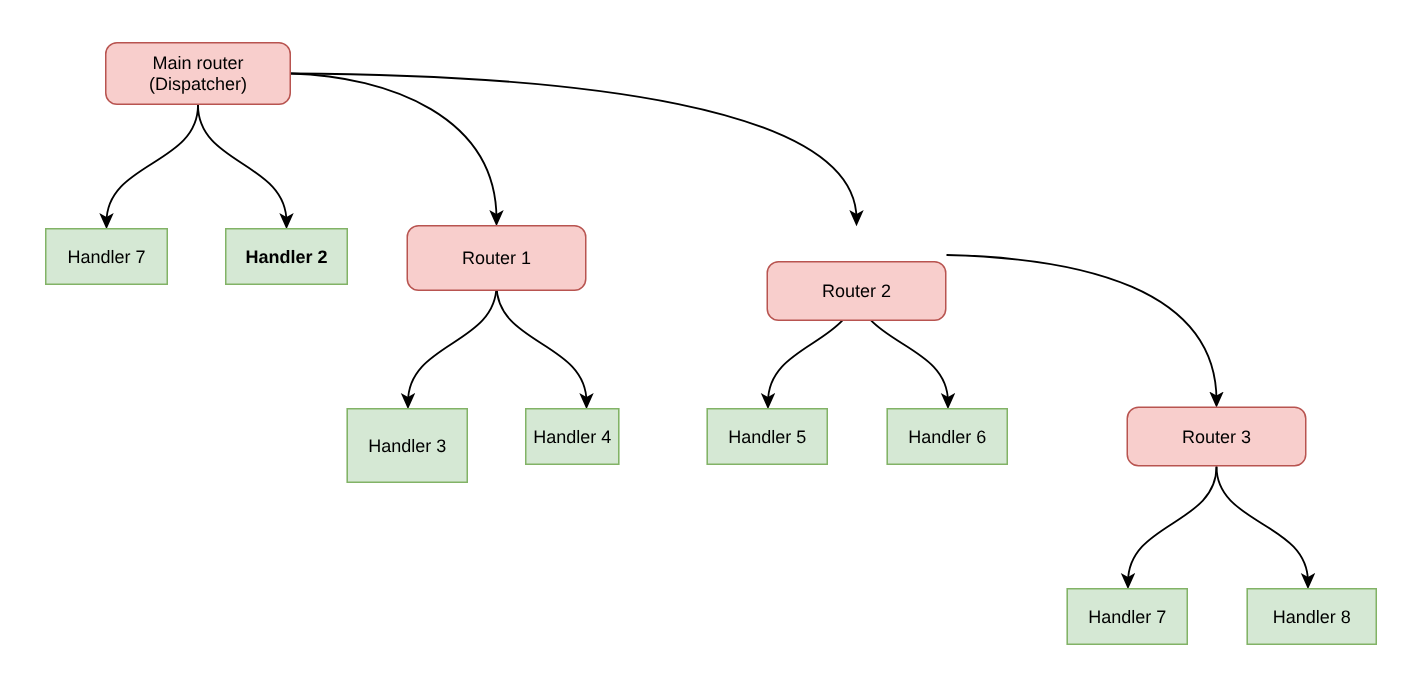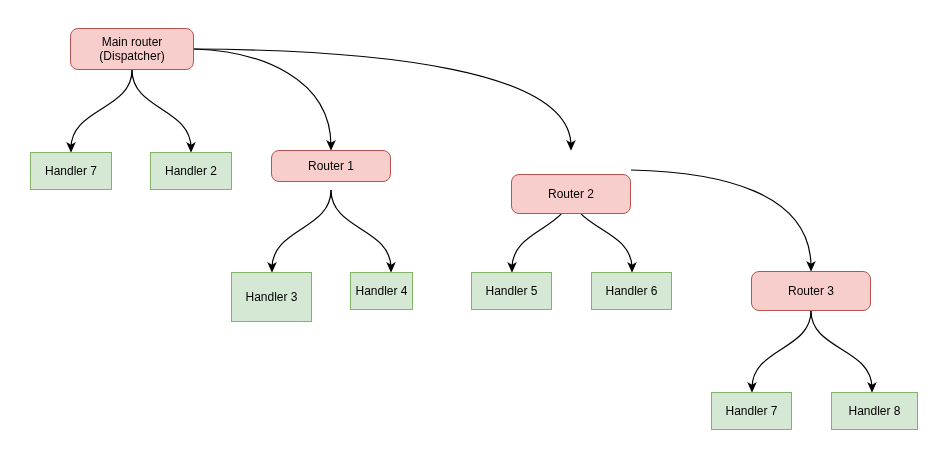--- a/index.html
+++ b/index.html
@@ -78,22 +78,22 @@
         <path d="M 631 170 C 720 172 811 192 811 267" fill="none" stroke="#000000" stroke-width="1.2" marker-end="url(#arrowhead)"></path>
         <path d="M 811 311 C 811 350 752 348 752 388" fill="none" stroke="#000000" stroke-width="1.2" marker-end="url(#arrowhead)"></path>
         <path d="M 811 311 C 811 350 872 348 872 388" fill="none" stroke="#000000" stroke-width="1.2" marker-end="url(#arrowhead)"></path>
       </g>
   </svg>
 
   <div id="nodes-group">
       <div class="node node-router" style="left: 70px; top: 28px; width: 124px; height: 42px;"><span class="node-label">Main router
 (Dispatcher)</span></div>
       <div class="node node-handler" style="left: 30px; top: 152px; width: 82px; height: 38px;"><span class="node-label">Handler 7</span></div>
-      <div class="node node-handler" style="left: 150px; top: 152px; width: 82px; height: 38px;"><span class="node-label">Handler 2</span></div>
-      <div class="node node-router" style="left: 271px; top: 150px; width: 120px; height: 32px;"><span class="node-label">Router 1</span></div>
+      <div class="node node-handler" style="left: 150px; top: 152px; width: 82px; height: 38px; font-weight: bold;"><span class="node-label">Handler 2</span></div>
+      <div class="node node-router" style="left: 271px; top: 150px; width: 120px; height: 44px;"><span class="node-label">Router 1</span></div>
       <div class="node node-router" style="left: 511px; top: 150px; width: 120px; height: 40px; margin-top: 24px;"><span class="node-label">Router 2</span></div>
       <div class="node node-handler" style="left: 231px; top: 272px; width: 81px; height: 50px;"><span class="node-label">Handler 3</span></div>
       <div class="node node-handler" style="left: 350px; top: 272px; width: 63px; height: 38px;"><span class="node-label">Handler 4</span></div>
       <div class="node node-handler" style="left: 471px; top: 272px; width: 81px; height: 38px;"><span class="node-label">Handler 5</span></div>
       <div class="node node-handler" style="left: 591px; top: 272px; width: 81px; height: 38px;"><span class="node-label">Handler 6</span></div>
       <div class="node node-router" style="left: 751px; top: 271px; width: 120px; height: 40px;"><span class="node-label">Router 3</span></div>
       <div class="node node-handler" style="left: 711px; top: 392px; width: 81px; height: 38px;"><span class="node-label">Handler 7</span></div>
       <div class="node node-handler" style="left: 831px; top: 392px; width: 87px; height: 38px;"><span class="node-label">Handler 8</span></div>
     </div>
 

